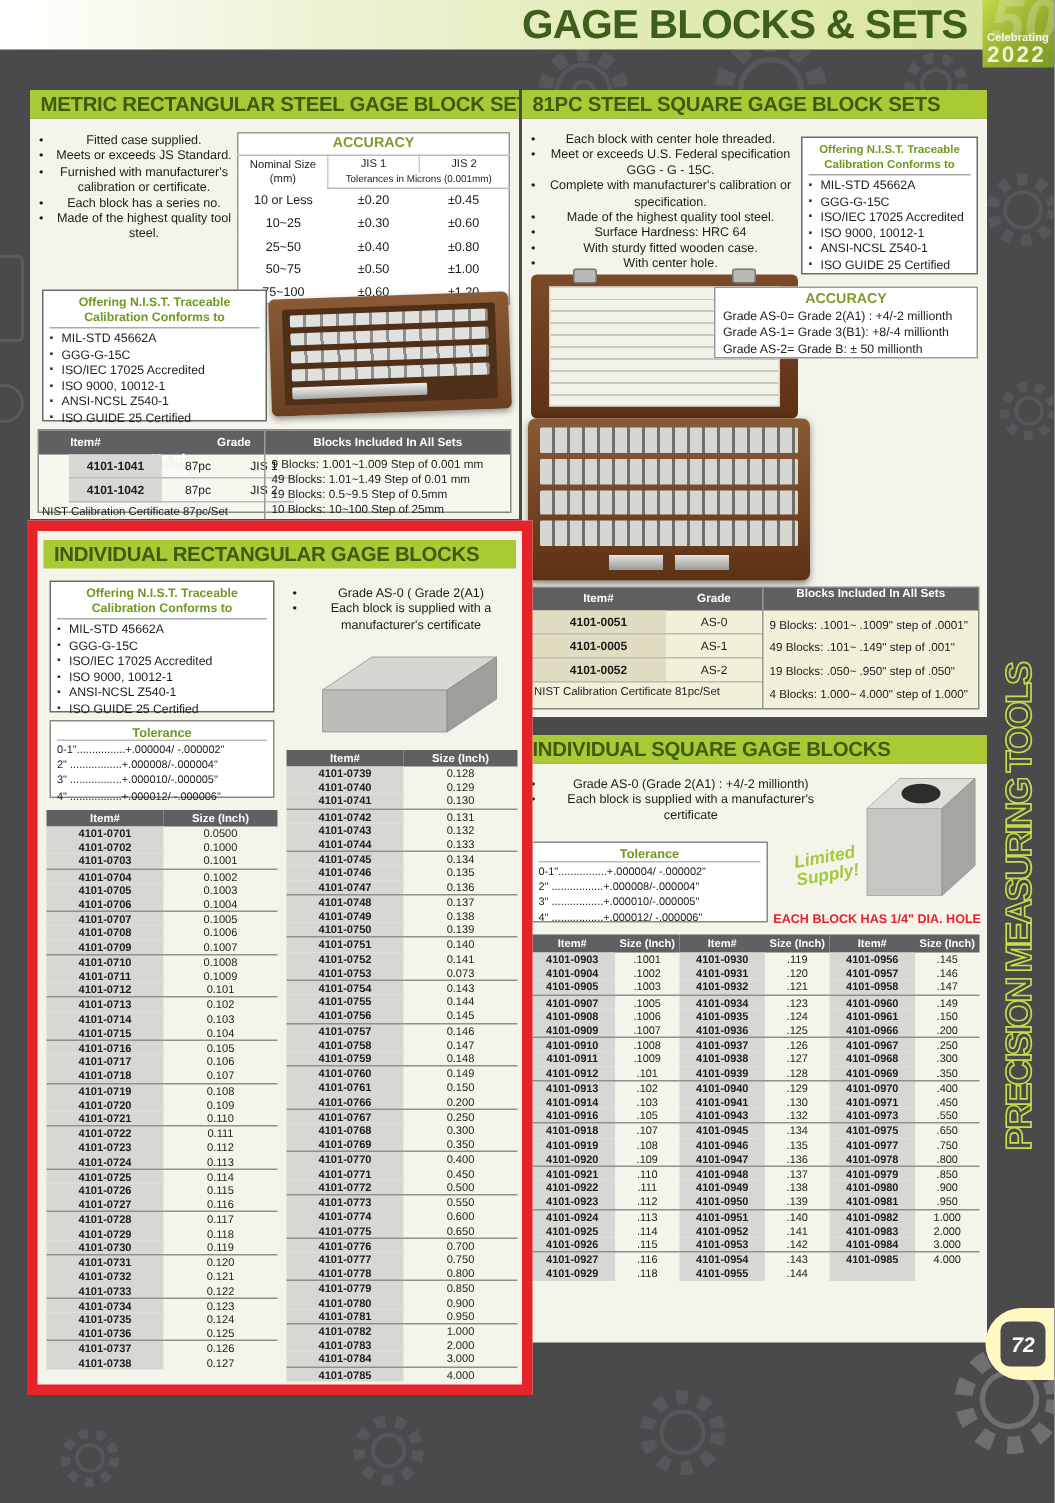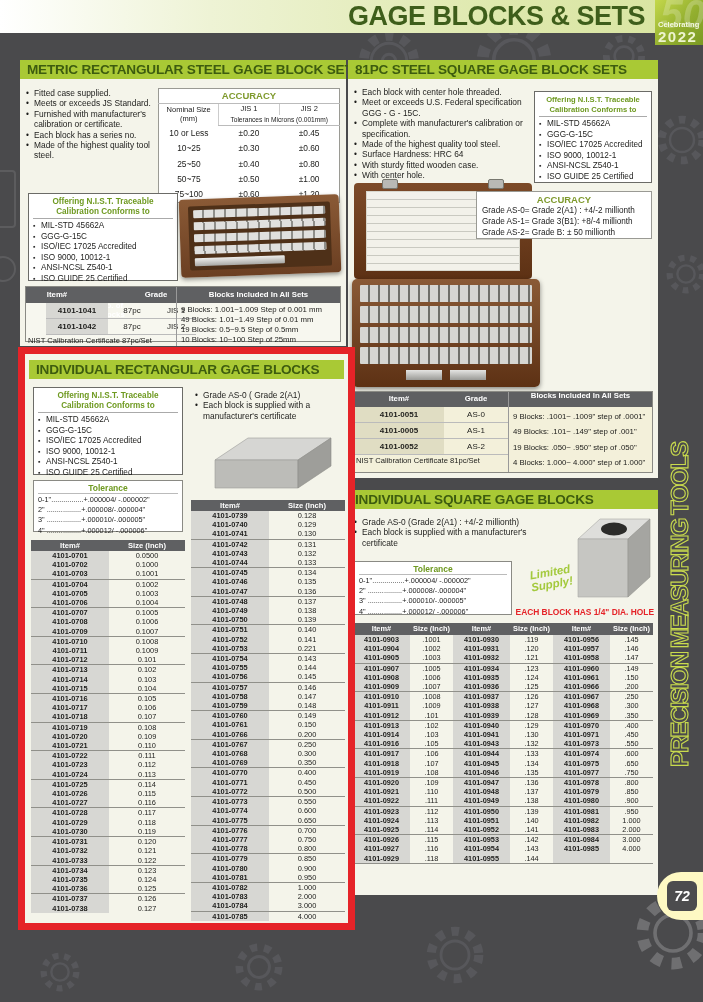--- a/index.html
+++ b/index.html
@@ -15,21 +15,21 @@
   .logo{position:absolute;top:0;right:0;width:48px;height:45px;z-index:3;overflow:hidden;
         background:linear-gradient(135deg,#c4d84b 0%,#93af2f 55%,#7b9a24 100%);}
   .logo .fifty{position:absolute;top:-8px;right:-2px;font-size:40px;font-weight:800;font-style:italic;color:rgba(255,255,255,0.22);}
   .logo .celebrating{position:absolute;bottom:16px;left:3px;font-size:7.5px;font-weight:700;color:#f4f8e3;}
   .logo .year{position:absolute;bottom:0;left:3px;font-size:15px;font-weight:800;color:#eef4cf;letter-spacing:1.5px;}
   
   .sec-h{position:absolute;height:19px;background:#a9c935;color:#3d5c0f;font-weight:800;font-size:13.6px;
          line-height:19px;padding-left:7px;letter-spacing:-0.2px;white-space:nowrap;z-index:2;}
   .panel{position:absolute;background:#f4f4ea;z-index:1;}
   
-  .bullets{margin:0;padding:0;list-style:none;position:absolute;}
+  .bullets{margin:0;padding:0;list-style:none;position:absolute;text-align:center;}
   .bullets li{position:relative;padding-left:8px;font-size:8.4px;line-height:10.4px;color:#1d1d1b;}
   .bullets li::before{content:"\2022";position:absolute;left:0;top:0;}
   
   .offer{position:absolute;background:#fff;border:1px solid #6b6b67;padding:3px 4px;box-sizing:border-box;}
   .offer-title{font-size:8.2px;font-weight:700;color:#6f9a21;text-align:center;line-height:9.5px;
                border-bottom:1px solid #aaa;padding-bottom:2px;margin-bottom:2px;}
   .offer-list div{font-size:8.2px;line-height:10.6px;color:#1d1d1b;padding-left:8px;position:relative;white-space:nowrap;}
   .offer-list div::before{content:"\25AA";position:absolute;left:0;top:0;color:#333;font-size:7px;}
   
   .acc{position:absolute;background:#fff;border:1px solid #9a9a94;border-collapse:collapse;table-layout:fixed;}
@@ -640,21 +640,21 @@
           <tr>
             <td>4101-0751</td>
             <td>0.140</td>
           </tr>
           <tr>
             <td>4101-0752</td>
             <td>0.141</td>
           </tr>
           <tr>
             <td>4101-0753</td>
-            <td>0.221</td>
+            <td>0.073</td>
           </tr>
           <tr>
             <td>4101-0754</td>
             <td>0.143</td>
           </tr>
           <tr>
             <td>4101-0755</td>
             <td>0.144</td>
           </tr>
           <tr>
@@ -905,28 +905,20 @@
           </tr>
           <tr>
             <td>4101-0916</td>
             <td>.105</td>
             <td>4101-0943</td>
             <td>.132</td>
             <td>4101-0973</td>
             <td>.550</td>
           </tr>
           <tr>
-            <td>4101-0917</td>
-            <td>.106</td>
-            <td>4101-0944</td>
-            <td>.133</td>
-            <td>4101-0974</td>
-            <td>.600</td>
-          </tr>
-          <tr>
             <td>4101-0918</td>
             <td>.107</td>
             <td>4101-0945</td>
             <td>.134</td>
             <td>4101-0975</td>
             <td>.650</td>
           </tr>
           <tr>
             <td>4101-0919</td>
             <td>.108</td>

